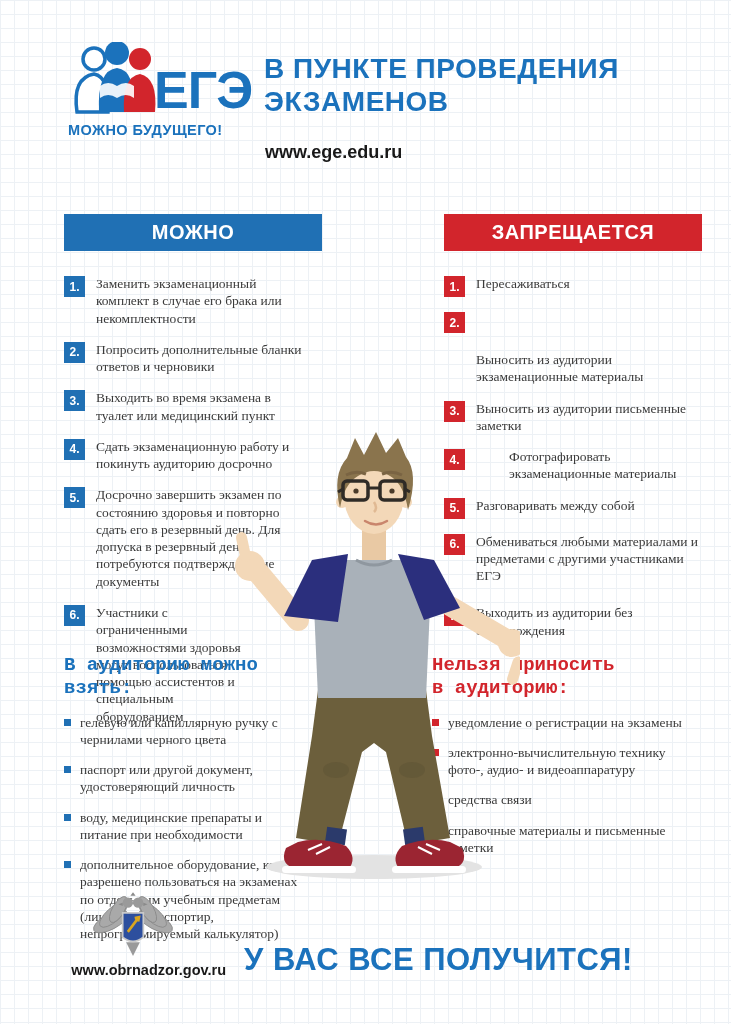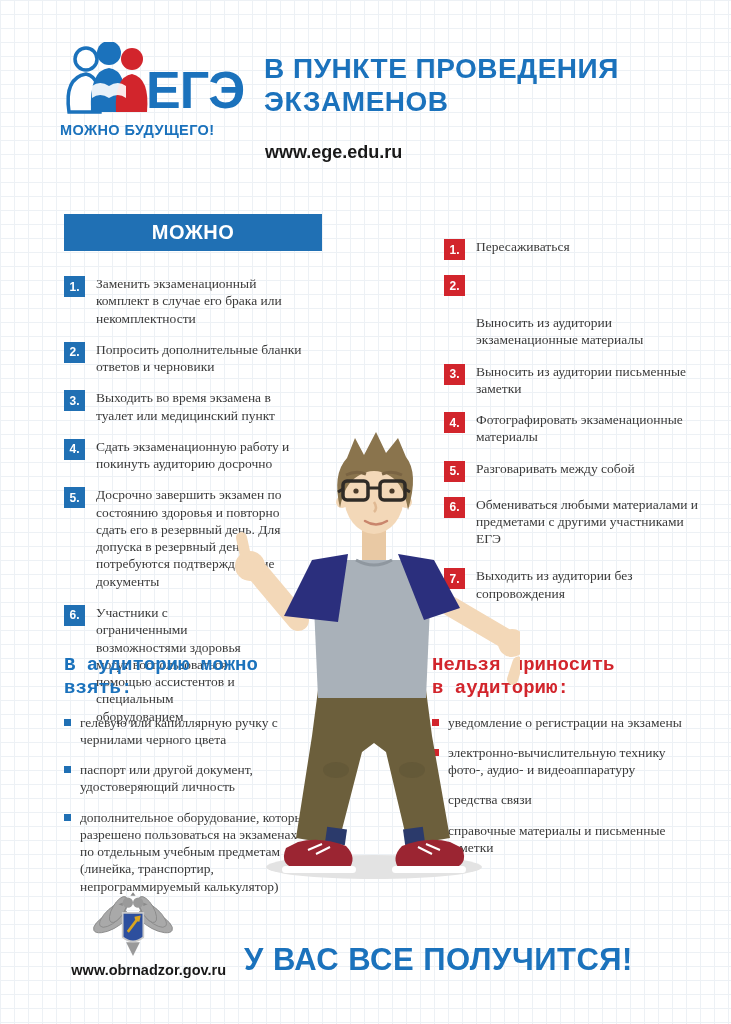--- a/index.html
+++ b/index.html
@@ -7,21 +7,21 @@
     position:relative;width:731px;height:1024px;overflow:hidden;
     background-color:#ffffff;
     background-image:
       linear-gradient(#edf1f5 1px, transparent 1px),
       linear-gradient(90deg, #edf1f5 1px, transparent 1px);
     background-size:14px 14px;
     font-family:"Liberation Sans", sans-serif;
     color:#3a3a3a;
   }
   
-  .logo{position:absolute;left:60px;top:42px;width:200px;}
+  .logo{position:absolute;left:68px;top:42px;width:200px;}
   .logo-row{display:flex;align-items:flex-end;}
   .logo-text{font-weight:bold;font-size:52px;color:#1B72BC;line-height:0.9;margin-left:-6px;letter-spacing:-1px;}
   .logo-slogan{margin-top:8px;font-weight:bold;font-size:14.5px;color:#1B72BC;letter-spacing:0.4px;}
   .title{
     position:absolute;left:264px;top:52px;width:430px;
     font-weight:bold;font-size:28px;line-height:1.18;color:#1B72BC;letter-spacing:0.5px;
   }
   .site{position:absolute;left:265px;top:142px;font-weight:bold;font-size:18px;color:#181818;}
   
   .col{position:absolute;top:214px;width:258px;}
@@ -112,36 +112,37 @@
         <span class="item-text" style="max-width:195px;">Досрочно завершить экзамен по состоянию здоровья и повторно сдать его в резервный день. Для допуска в резервный день потребуются подтверждающие документы</span>
       </div>
       <div class="item">
         <span class="num num-blue">6.</span>
         <span class="item-text" style="max-width:165px;">Участники с ограниченными возможностями здоровья могут воспользоваться помощью ассистентов и специальным оборудованием</span>
       </div>
     </div>
   </div>
 
   <div class="col col-right">
+    <div class="bar bar-red">ЗАПРЕЩАЕТСЯ</div>
     <div class="items">
       <div class="item">
         <span class="num num-red">1.</span>
         <span class="item-text">Пересаживаться</span>
       </div>
       <div class="item">
         <span class="num num-red">2.</span>
         <span class="item-text" style="max-width:200px;margin-top:40px;">Выносить из аудитории экзаменационные материалы</span>
       </div>
       <div class="item">
         <span class="num num-red">3.</span>
         <span class="item-text">Выносить из аудитории письменные заметки</span>
       </div>
       <div class="item">
         <span class="num num-red">4.</span>
-        <span class="item-text" style="max-width:210px;">Фотографировать экзаменационные материалы</span>
+        <span class="item-text" style="max-width:210px;padding-left:33px;">Фотографировать экзаменационные материалы</span>
       </div>
       <div class="item">
         <span class="num num-red">5.</span>
         <span class="item-text">Разговаривать между собой</span>
       </div>
       <div class="item">
         <span class="num num-red">6.</span>
         <span class="item-text">Обмениваться любыми материалами и предметами с другими участниками ЕГЭ</span>
       </div>
       <div class="item" style="margin-top:20px;">
@@ -153,20 +154,24 @@
 
   <div class="section section-left">
     <div class="section-head head-blue">В аудиторию можно взять:</div>
     <div class="bullet-item">
       <span class="bullet bullet-blue"></span>
       <span class="bullet-text">гелевую или капиллярную ручку с чернилами черного цвета</span>
     </div>
     <div class="bullet-item">
       <span class="bullet bullet-blue"></span>
       <span class="bullet-text">паспорт или другой документ, удостоверяющий личность</span>
+    </div>
+    <div class="bullet-item">
+      <span class="bullet bullet-blue"></span>
+      <span class="bullet-text">воду, медицинские препараты и питание при необходимости</span>
     </div>
     <div class="bullet-item">
       <span class="bullet bullet-blue"></span>
       <span class="bullet-text">дополнительное оборудование, которым разрешено пользоваться на экзаменах по отдельным учебным предметам (линейка, транспортир, непрограммируемый калькулятор)</span>
     </div>
   </div>
 
   <div class="section section-right">
     <div class="section-head head-red" style="max-width:200px;">Нельзя приносить в аудиторию:</div>
     <div class="bullet-item">

